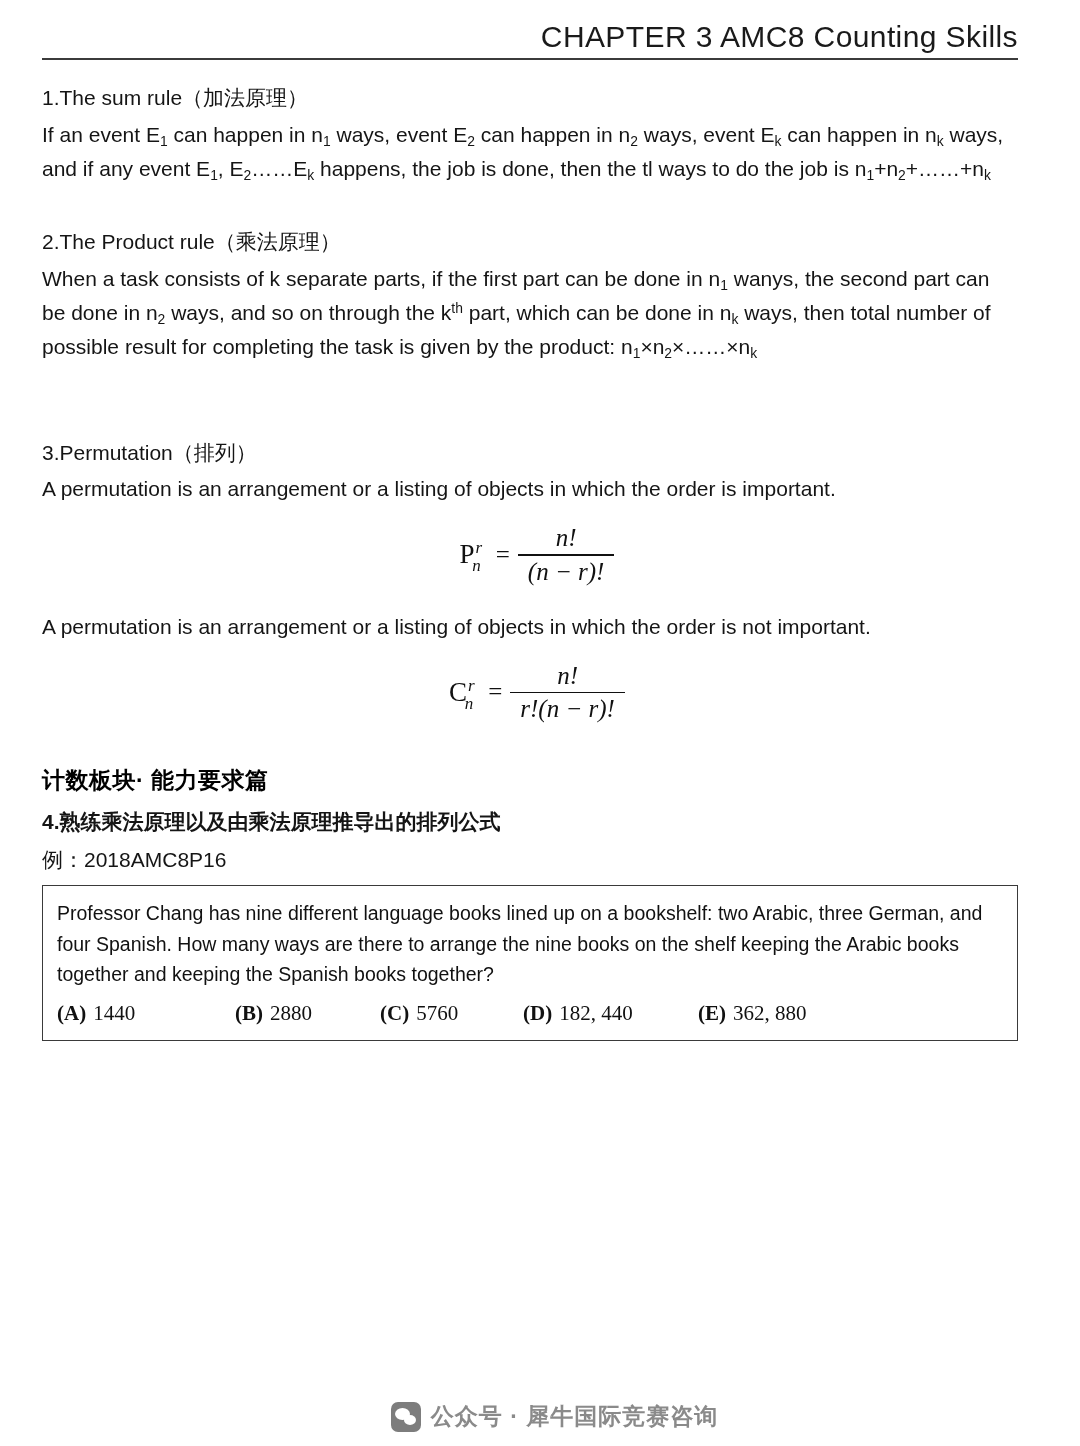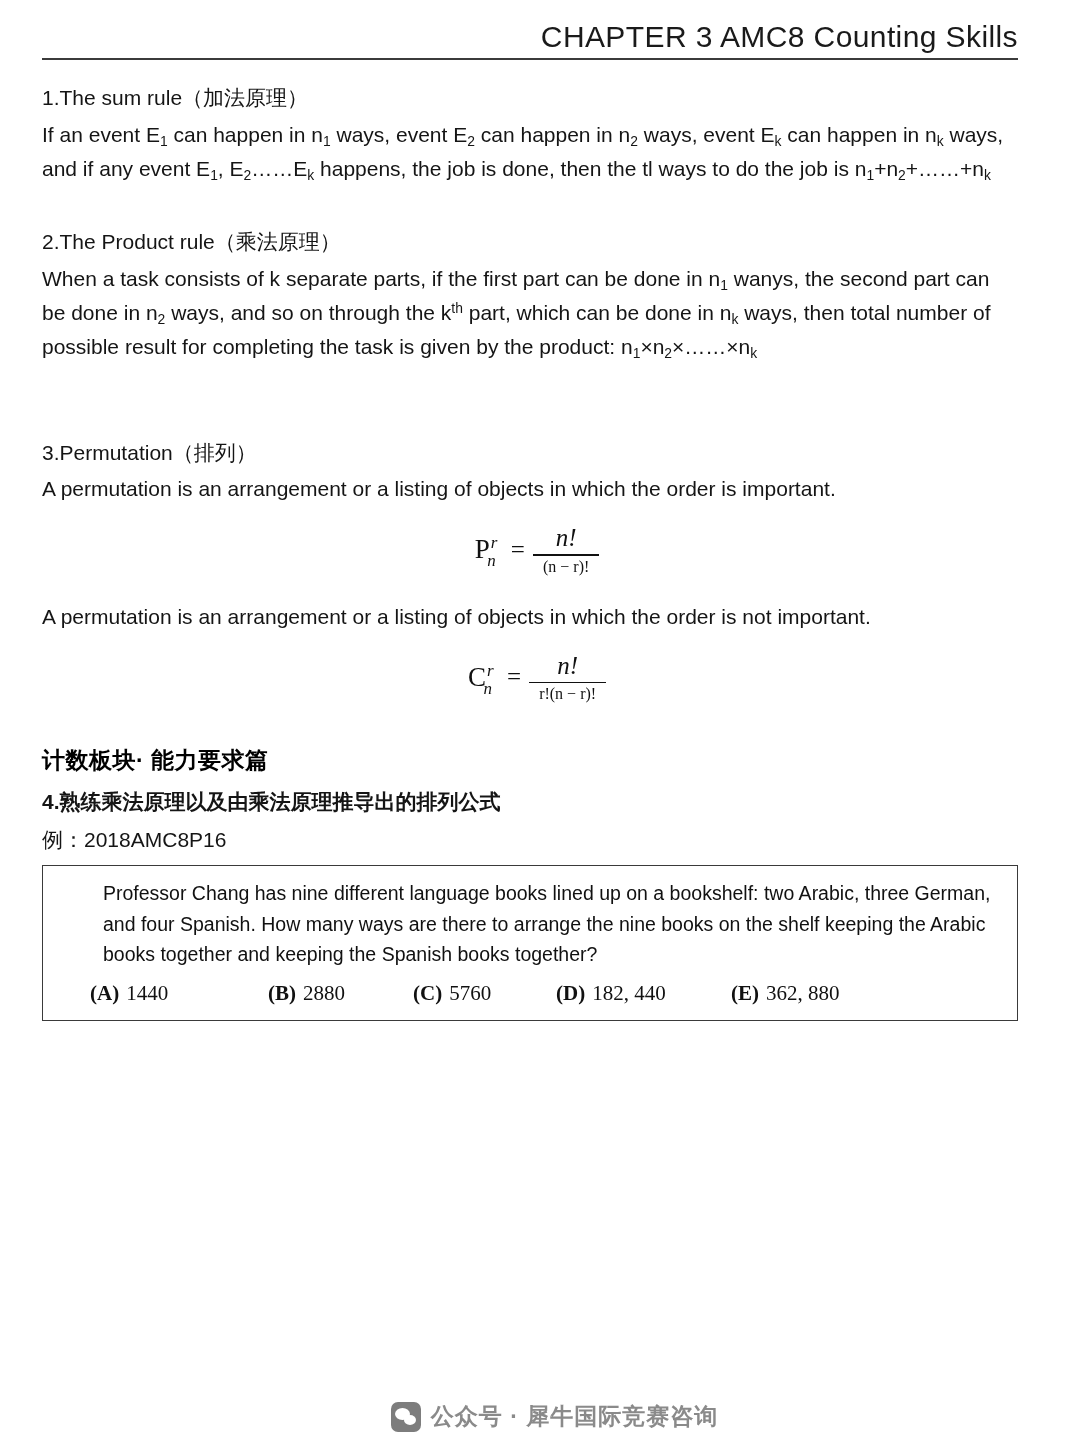--- a/index.html
+++ b/index.html
@@ -133,51 +133,51 @@
     font-style: italic;
     padding: 0 10px 2px 10px;
     font-size: 25px;
   }
   .frac .bar {
     height: 1.5px;
     background: #111;
     width: 100%;
   }
   .frac .den {
+    font-style: italic;
     padding: 2px 10px 0 10px;
-    font-size: 16px;
+    font-size: 25px;
   }
 
   
   .problem-box {
     border: 1.5px solid #3a3a3a;
     padding: 12px 14px 14px 14px;
     margin-top: 10px;
   }
   .problem-text {
     font-size: 19.5px;
     line-height: 1.56;
     color: #111;
-    margin-left: 46px;
   }
   .choices {
     margin-top: 12px;
     display: flex;
     font-family: "Liberation Serif", serif;
     font-size: 21px;
     color: #111;
   }
   .choice {
     white-space: nowrap;
   }
   .choice .lbl {
     font-weight: bold;
     margin-right: 7px;
   }
-  .c1 { width: 150px; margin-left: 33px; }
+  .c1 { width: 150px; }
   .c2 { width: 145px; margin-left: 28px; }
   .c3 { width: 143px; }
   .c4 { width: 175px; }
   .c5 { width: 160px; }
 
   
   .footer {
     position: absolute;
     left: 0;
     right: 0;

